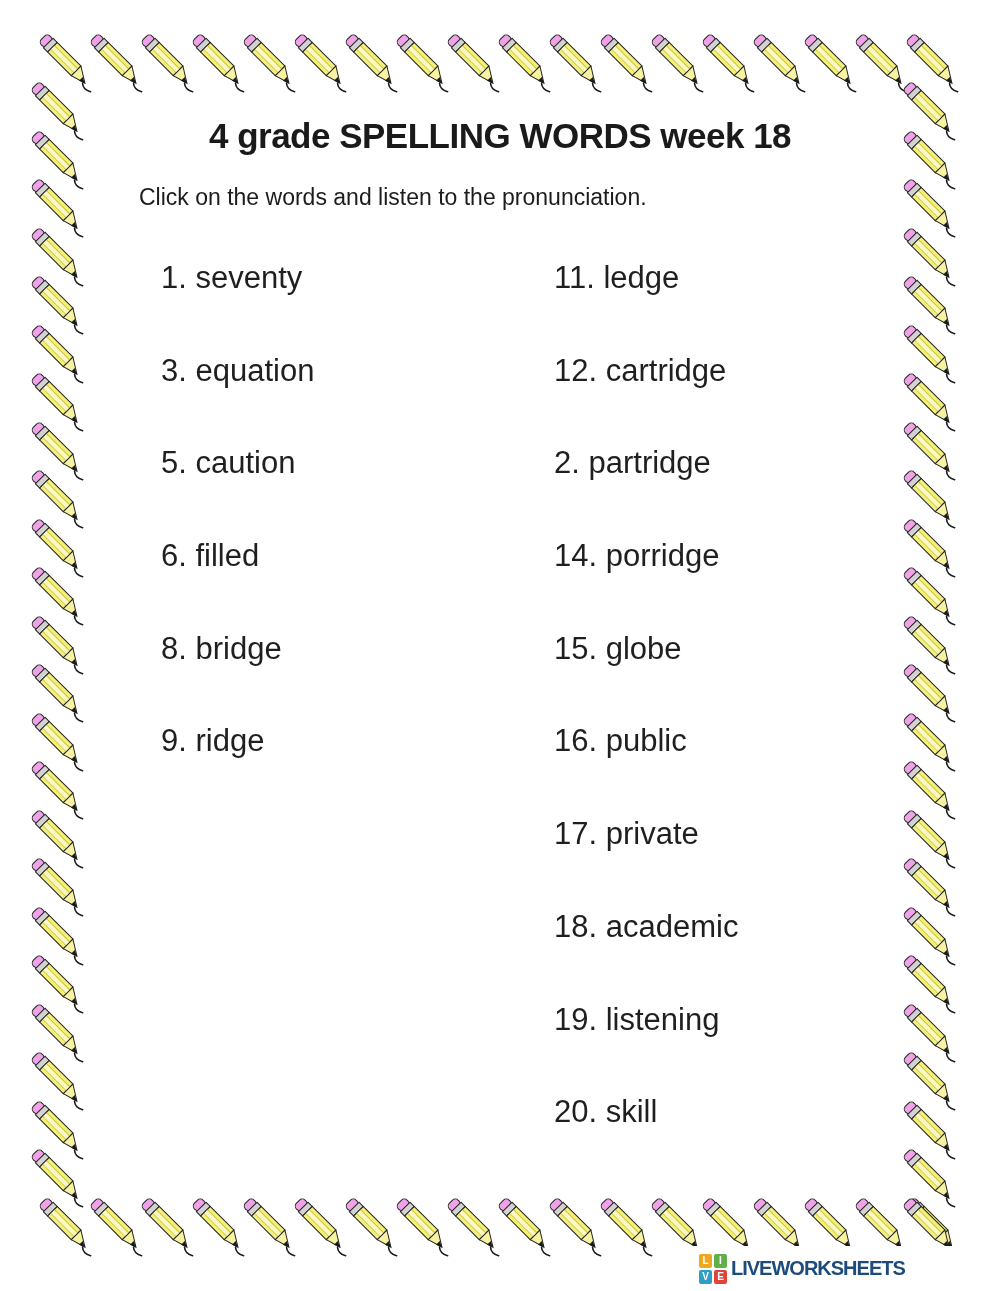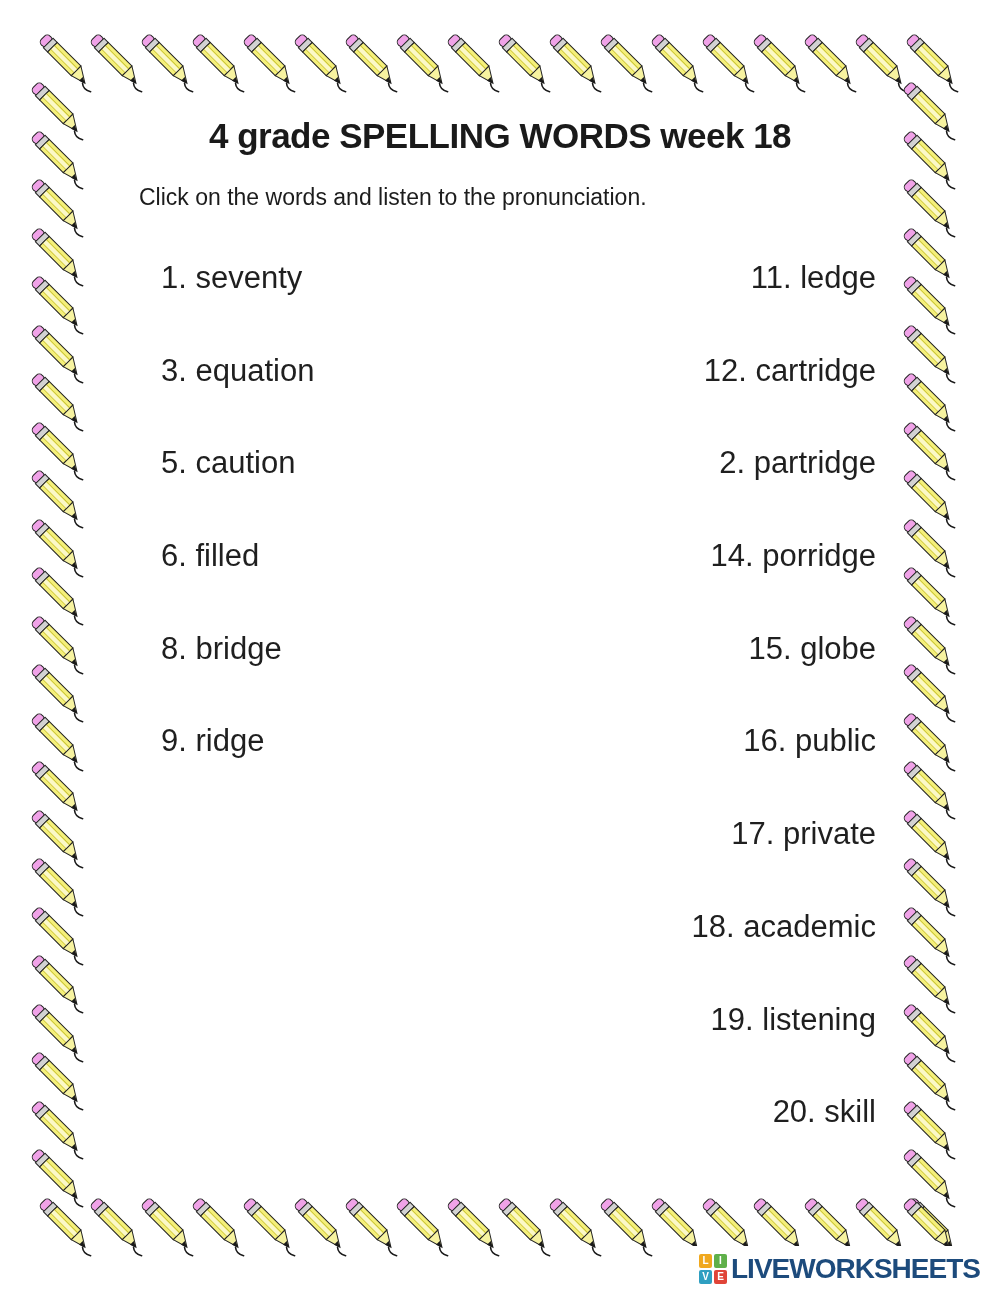--- a/index.html
+++ b/index.html
@@ -30,21 +30,21 @@
   }
   .instructions{
     position:absolute;left:139px;top:184px;
     font-size:23px;color:#1c1c1c;margin:0;
   }
   
   .word-col{
     position:absolute;top:262px;width:380px;
   }
   .word-col.left{left:137px;}
-  .word-col.right{left:496px;text-align:right;}
+  .word-col.right{left:530px;}
   .word-item{
     height:92.7px;
     font-size:31px;color:#1f1f1f;
     line-height:1;
     cursor:pointer;
     white-space:nowrap;
     margin-left:24px;
   }
   
   .logo{
@@ -64,21 +64,21 @@
     margin-right:4px;
   }
   .logo-tile{
     border-radius:2px;
     color:#ffffff;
     font-size:10px;font-weight:bold;
     display:flex;align-items:center;justify-content:center;
     line-height:1;
   }
   .logo-text{
-    font-size:28px;font-weight:800;
+    font-size:20px;font-weight:800;
     letter-spacing:-1px;
     white-space:nowrap;
   }
 </style>
 </head>
 <body>
 
 <div class="page">
 
   <div id="border-layer">

